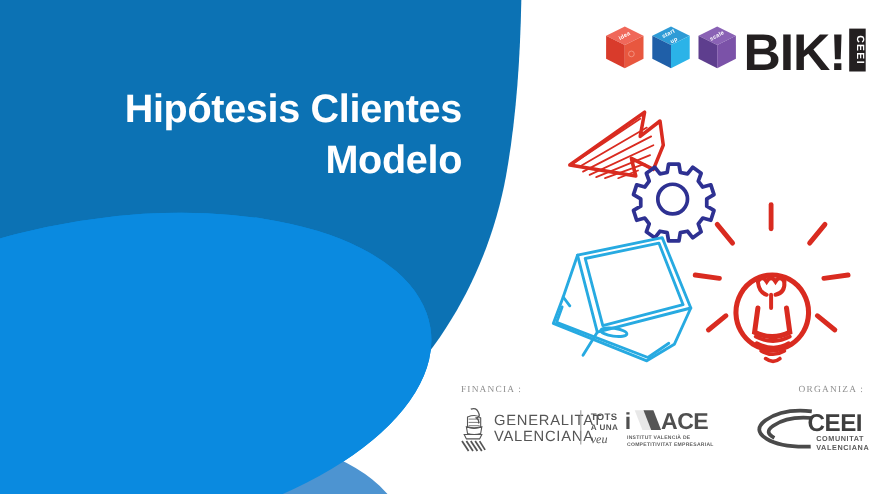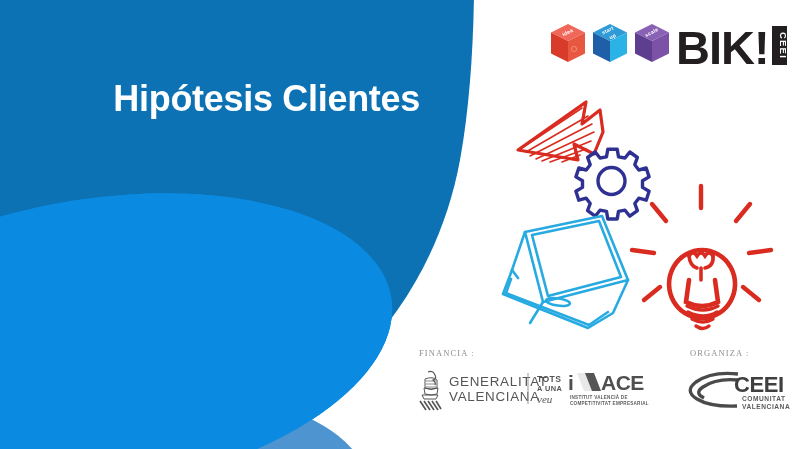--- a/index.html
+++ b/index.html
@@ -47,21 +47,21 @@
   }
   .foot-label{
     position:absolute;
     font-size:8.5px;
     color:#8f8f8f;
     letter-spacing:1.1px;
     font-family:Liberation Serif, serif;
     white-space:nowrap;
   }
   #financia-label{left:419px;top:12px;}
-  #organiza-label{left:690px;top:12px;}
+  #organiza-label{left:726px;top:12px;}
 
   
   #gv-logo{position:absolute;left:418px;top:32px;width:152px;height:44px;text-align:center;}
 
   
   #ivace-logo{position:absolute;left:568px;top:34px;width:92px;height:40px;}
 
   
   #ceei-logo{position:absolute;left:686px;top:32px;width:108px;height:44px;}
 
@@ -96,20 +96,21 @@
 
       <path d="M-260,-190 L470,-190
                C476,-60 478,60 460,160
                C440,265 380,345 300,395
                L300,-190 Z" fill="#0C72B4" opacity="0"></path>
     </g>
   </svg>
 
   <div id="title-block" style="color: rgb(255, 255, 255);">
     <span class="ln">Hipótesis Clientes</span>
+    <span class="ln">Modelo</span>
   </div>
 
   <div id="bik-logo">
     <svg viewBox="0 0 242 56" width="242" height="56">
 
       <g>
         <polygon points="20,6 37,14.5 20,23 3,14.5" fill="#F0685A"></polygon>
         <polygon points="3,14.5 20,23 20,44 3,35.5" fill="#D93B2B"></polygon>
         <polygon points="37,14.5 20,23 20,44 37,35.5" fill="#E8573F"></polygon>
         <text class="cube-label" x="20" y="16" text-anchor="middle" transform="rotate(-28 20 15)">idea</text>

